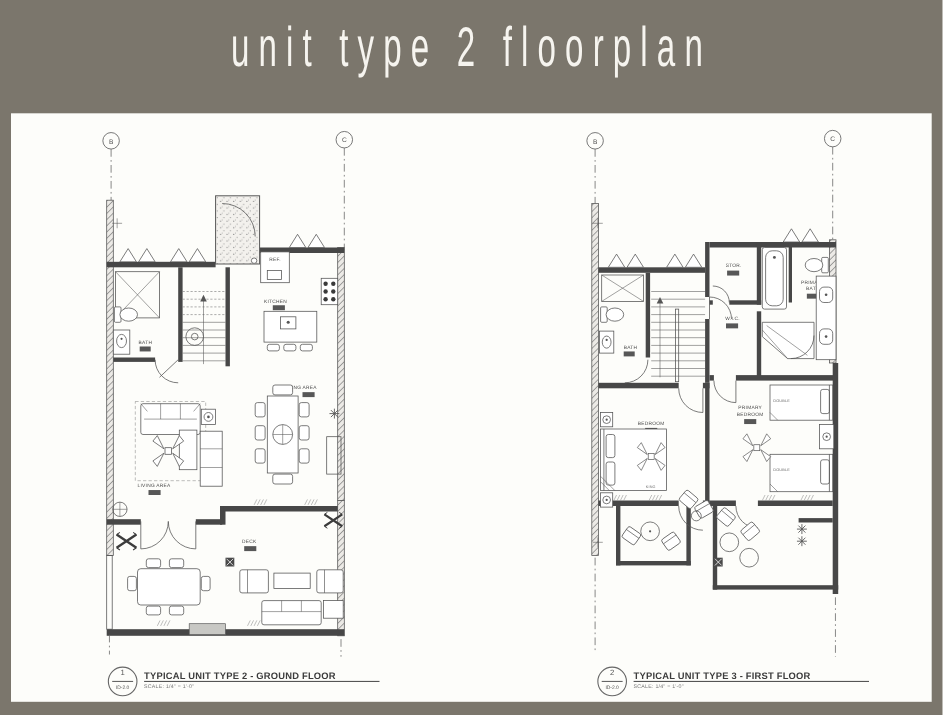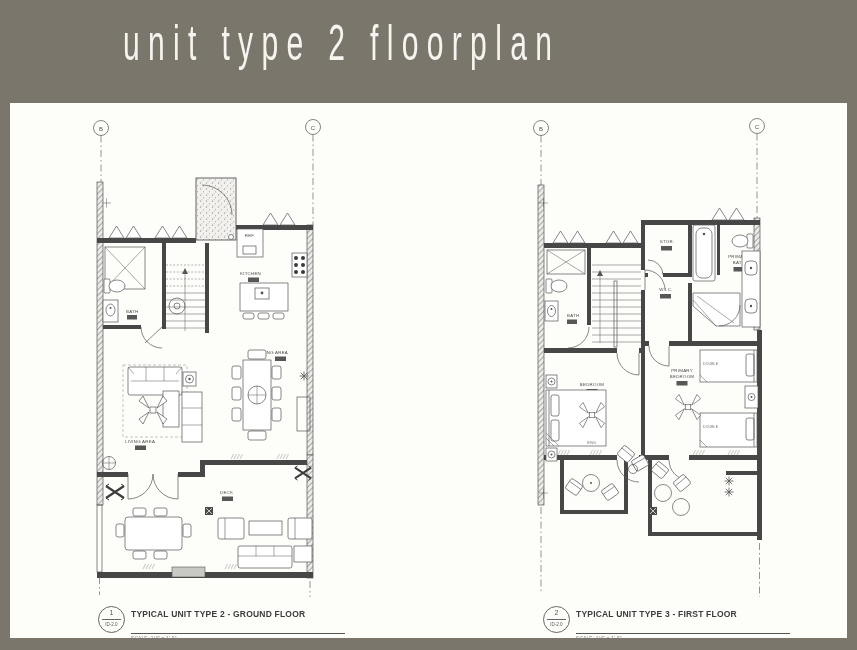--- a/index.html
+++ b/index.html
@@ -1,18 +1,18 @@
 <!DOCTYPE html>
 <html><head>
 <meta charset="utf-8">
 <style>
   html,body{margin:0;padding:0;}
   body{width:857px;height:650px;overflow:hidden;font-family:"Liberation Sans",sans-serif;}
   .page{position:relative;width:857px;height:650px;background:#7b766c;}
-  .header{position:absolute;left:0;top:0;width:857px;height:85px;display:flex;align-items:center;}
+  .header{position:absolute;left:0;top:0;width:857px;height:85px;display:flex;align-items:center;justify-content:center;}
   .header-title{color:#f6f4ef;font-size:47px;font-weight:400;letter-spacing:13px;white-space:nowrap;transform:scale(.64,1.08);transform-origin:center;}
   .paper{position:absolute;left:10px;top:103px;width:837px;height:535px;background:#fdfdfa;}
   .plan{position:absolute;}
   #plan1{left:75px;top:12px;}
   #plan2{left:520px;top:12px;}
 
   
   svg .w{fill:#474747;}
   svg .hw{fill:url(#hatchP);stroke:#555;stroke-width:.7;}
   svg .sp{fill:url(#stipP);stroke:#555;stroke-width:.9;}
@@ -28,21 +28,21 @@
   svg .grid{fill:none;stroke:#666;stroke-width:.8;}
 
   
   .caption{position:absolute;display:flex;align-items:flex-start;}
   #cap1{left:88px;top:503px;}
   #cap2{left:533px;top:503px;}
   .capcircle{width:25px;height:25px;border:1px solid #666;border-radius:50%;text-align:center;flex:none;color:#555;}
   .capnum{display:block;font-size:7px;line-height:12px;border-bottom:1px solid #666;margin:0 3px;}
   .capsheet{display:block;font-size:4.5px;line-height:10px;letter-spacing:0;}
   .captext{margin-left:6px;padding-top:3px;}
-  .captitle{font-size:8.5px;font-weight:bold;color:#3c3c3c;letter-spacing:.2px;padding-bottom:14px;border-bottom:1px solid #555;width:214px;white-space:nowrap;}
+  .captitle{font-size:8.5px;font-weight:bold;color:#3c3c3c;letter-spacing:.2px;padding-bottom:0;border-bottom:1px solid #555;width:214px;white-space:nowrap;}
   .capscale{font-size:4.8px;color:#777;margin-top:1.5px;letter-spacing:.2px;}
 </style>
 </head>
 <body>
 
 <div class="page">
 
   <div class="header">
     <span class="header-title">unit type 2 floorplan</span>
   </div>

